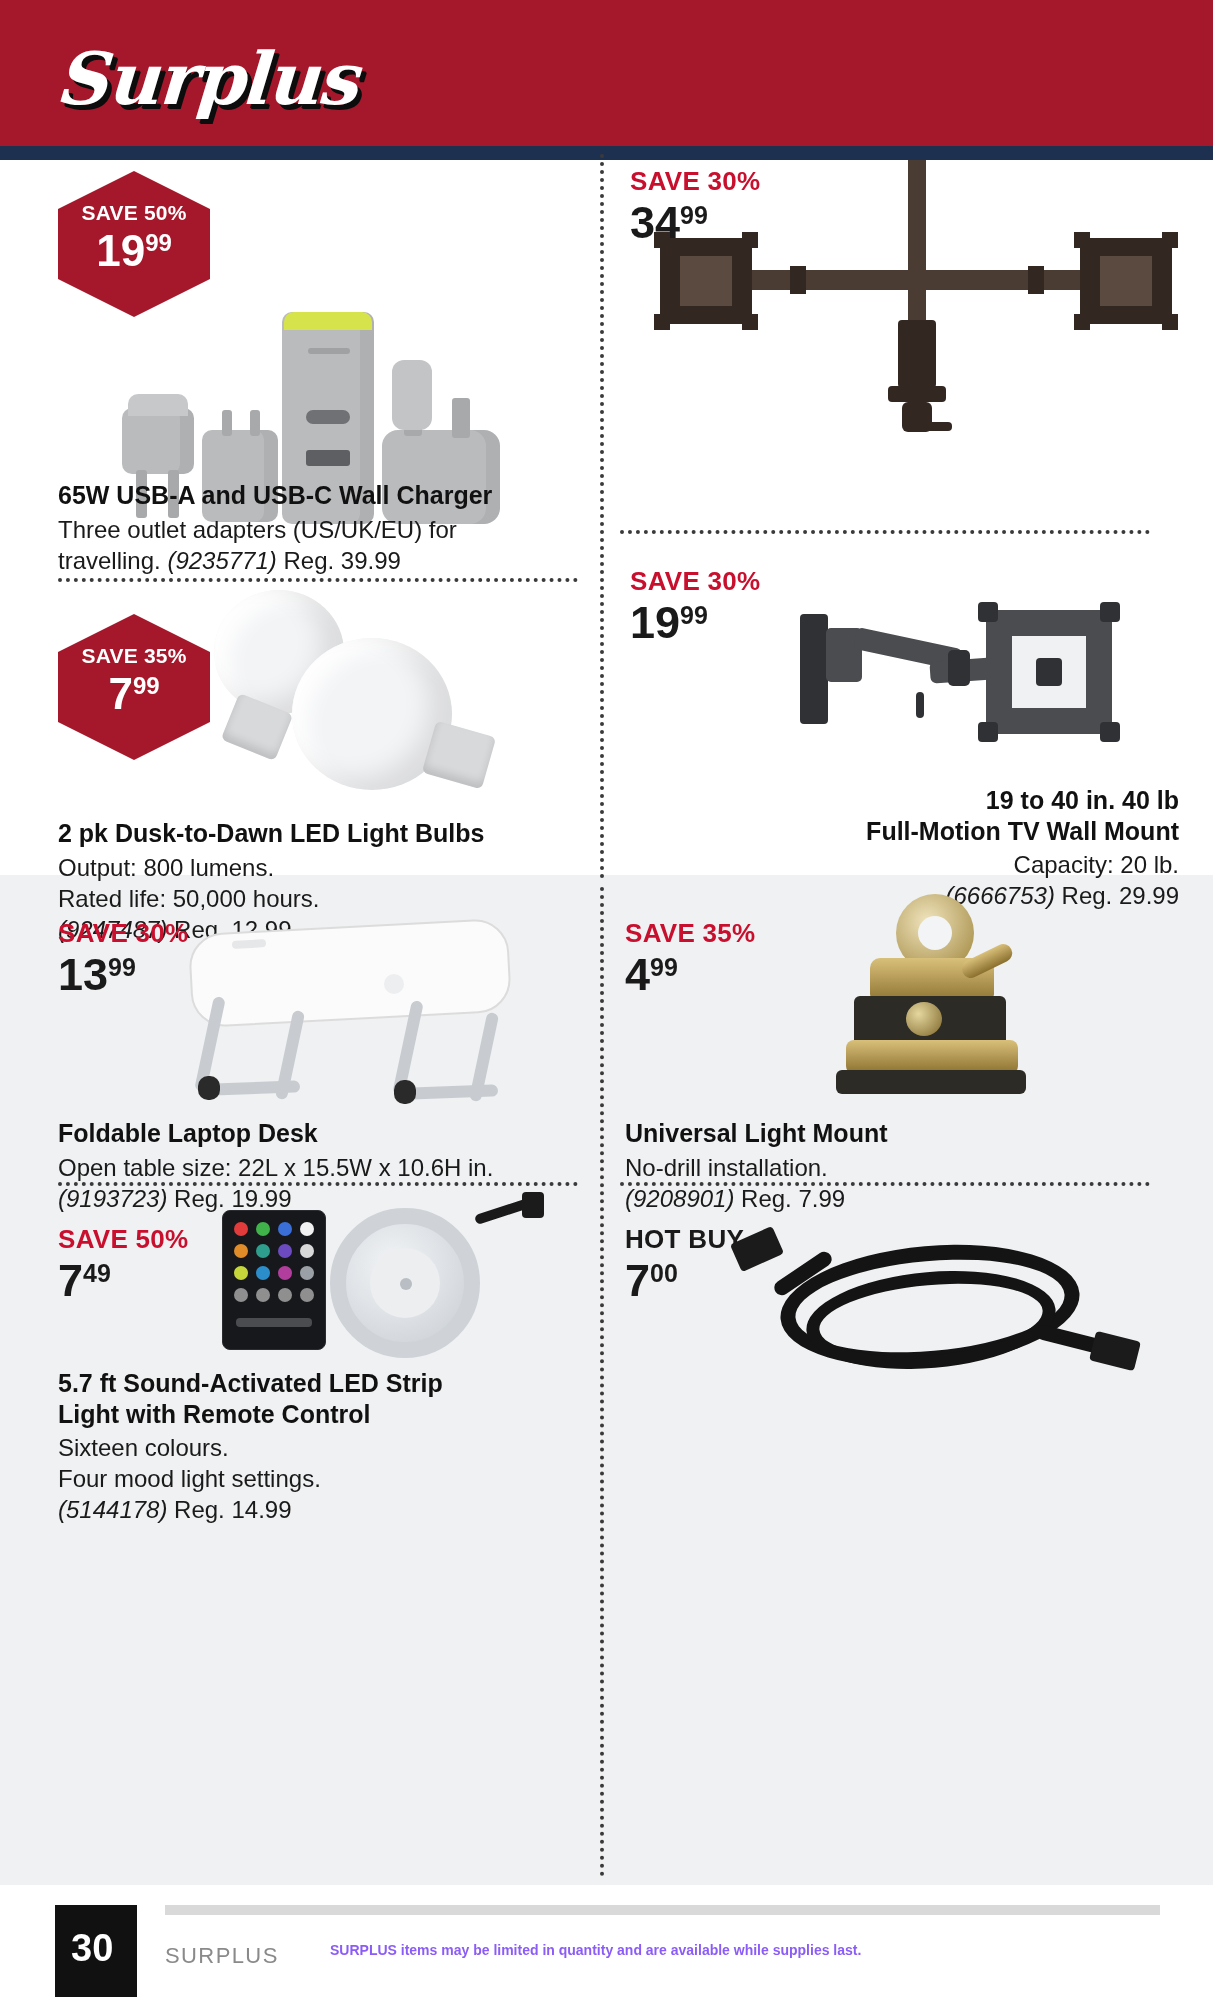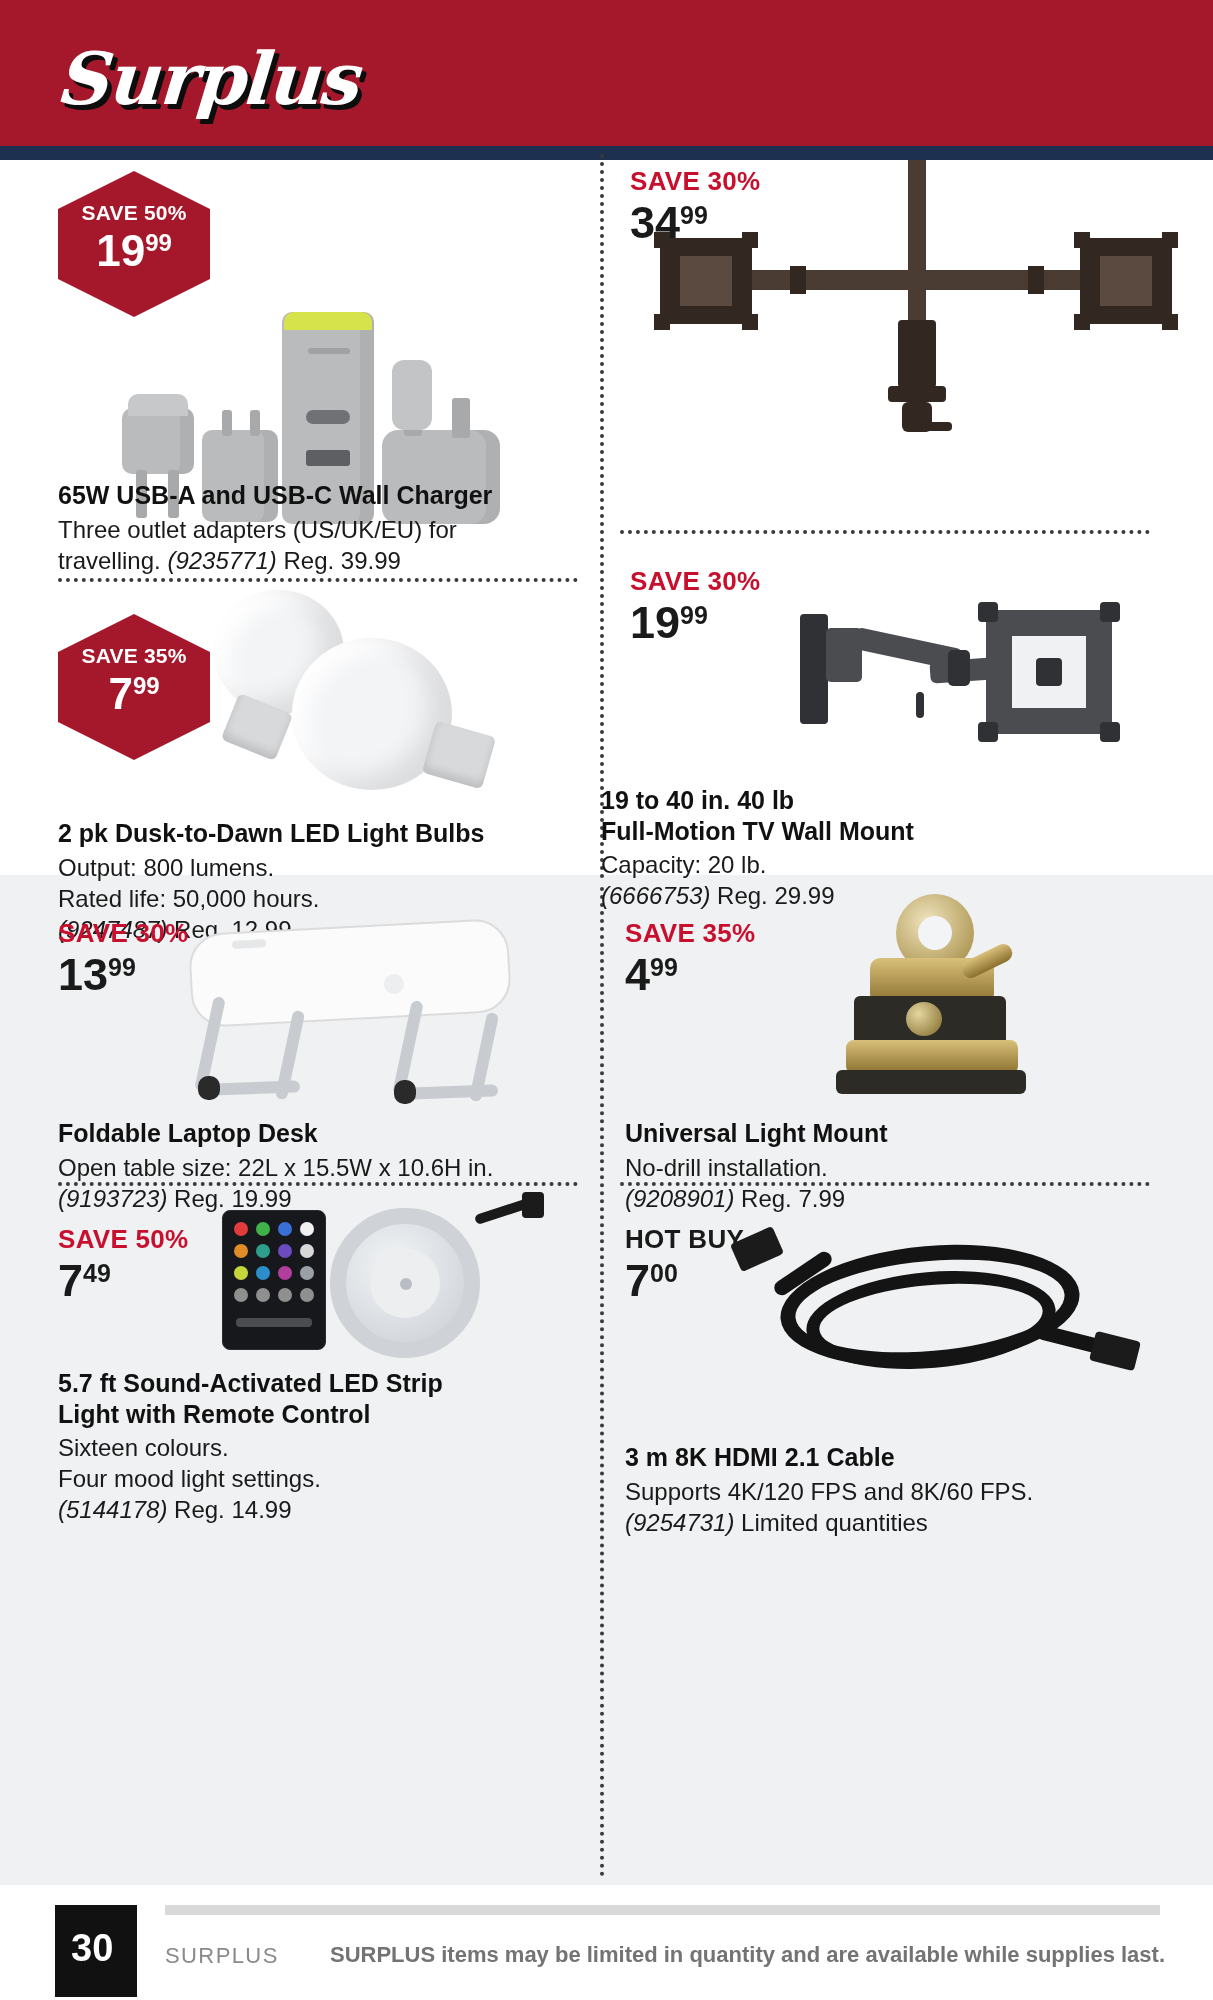--- a/index.html
+++ b/index.html
@@ -90,21 +90,21 @@
   .foot-tab span {
     position:absolute; left:16px; top:22px; font-size:38px; font-weight:bold;
   }
   .foot-bar {
     position:absolute; left:165px; top:1745px; width:995px; height:10px; background:#d9d9d9;
   }
   .foot-surplus {
     position:absolute; left:165px; top:1783px; font-size:22px; color:#8a8a8a; letter-spacing:1.4px;
   }
   .foot-note {
-    position:absolute; left:330px; top:1782px; font-size:22px; color:#737373; font-weight:bold;
+    position:absolute; left:330px; top:1782px; font-size:14px; color:#8b5cf6; font-weight:bold;
   }
 
   
   .art { position:absolute; }
 
   
   .plug { position:absolute; background:#b9bbbd; border-radius:10px; }
   .plug-body { box-shadow: inset -14px 0 0 rgba(0,0,0,0.06); }
   .pin { position:absolute; background:#a7a9ab; border-radius:3px; }
 
@@ -286,21 +286,21 @@
     <div class="tv-part" style="left:196px; top:30px; width:126px; height:124px; border-radius:10px;"></div>
     <div style="position:absolute; left:222px; top:56px; width:74px; height:72px; background:#f0f1f2;"></div>
     <div class="tv-dark" style="left:246px; top:78px; width:26px; height:28px; border-radius:4px;"></div>
     <div class="tv-dark" style="left:188px; top:22px; width:20px; height:20px; border-radius:4px;"></div>
     <div class="tv-dark" style="left:310px; top:22px; width:20px; height:20px; border-radius:4px;"></div>
     <div class="tv-dark" style="left:188px; top:142px; width:20px; height:20px; border-radius:4px;"></div>
     <div class="tv-dark" style="left:310px; top:142px; width:20px; height:20px; border-radius:4px;"></div>
     <div class="tv-dark" style="left:126px; top:112px; width:8px; height:26px; border-radius:4px;"></div>
   </div>
 
-  <div class="copy" style="left:601px; top:625px; width:530px;">
+  <div class="copy" style="left:649px; top:625px; width:530px;text-align:right;">
     <div class="title">
       <span>19 to 40 in. 40 lb</span><br>
       <span>Full-Motion TV Wall Mount</span>
     </div>
     <div class="desc">
       <span>Capacity: 20 lb.</span><br>
       <span class="sku">(6666753)</span>
       <span>Reg. 29.99</span>
     </div>
   </div>
@@ -409,28 +409,20 @@
 
   <div class="art" style="left:740px; top:1060px; width:400px; height:200px;">
     <div class="cable-loop" style="left:40px; top:26px; width:300px; height:120px; transform:rotate(-5deg);"></div>
     <div class="cable-loop" style="left:66px; top:52px; width:250px; height:96px; transform:rotate(-5deg); border-width:13px;"></div>
     <div style="position:absolute; left:30px; top:46px; width:66px; height:15px; background:#141414; border-radius:8px; transform:rotate(-34deg);"></div>
     <div class="conn" style="left:-6px; top:14px; width:46px; height:30px; transform:rotate(-24deg);"></div>
     <div style="position:absolute; left:296px; top:112px; width:70px; height:15px; background:#141414; border-radius:8px; transform:rotate(14deg);"></div>
     <div class="conn" style="left:352px; top:116px; width:46px; height:30px; transform:rotate(14deg);"></div>
   </div>
 
-  <div class="copy" style="left:625px; top:1282px; width:530px;">
-    <div class="title">3 m 8K HDMI 2.1 Cable</div>
-    <div class="desc">
-      <span>Supports 4K/120 FPS and 8K/60 FPS.</span><br>
-      <span class="sku">(9254731)</span>
-      <span>Limited quantities</span>
-    </div>
-  </div>
 
   <div class="foot-tab">
     <span>30</span>
   </div>
   <div class="foot-bar"></div>
   <div class="foot-surplus">SURPLUS</div>
   <div class="foot-note">SURPLUS items may be limited in quantity and are available while supplies last.</div>
 
 </div>
 

